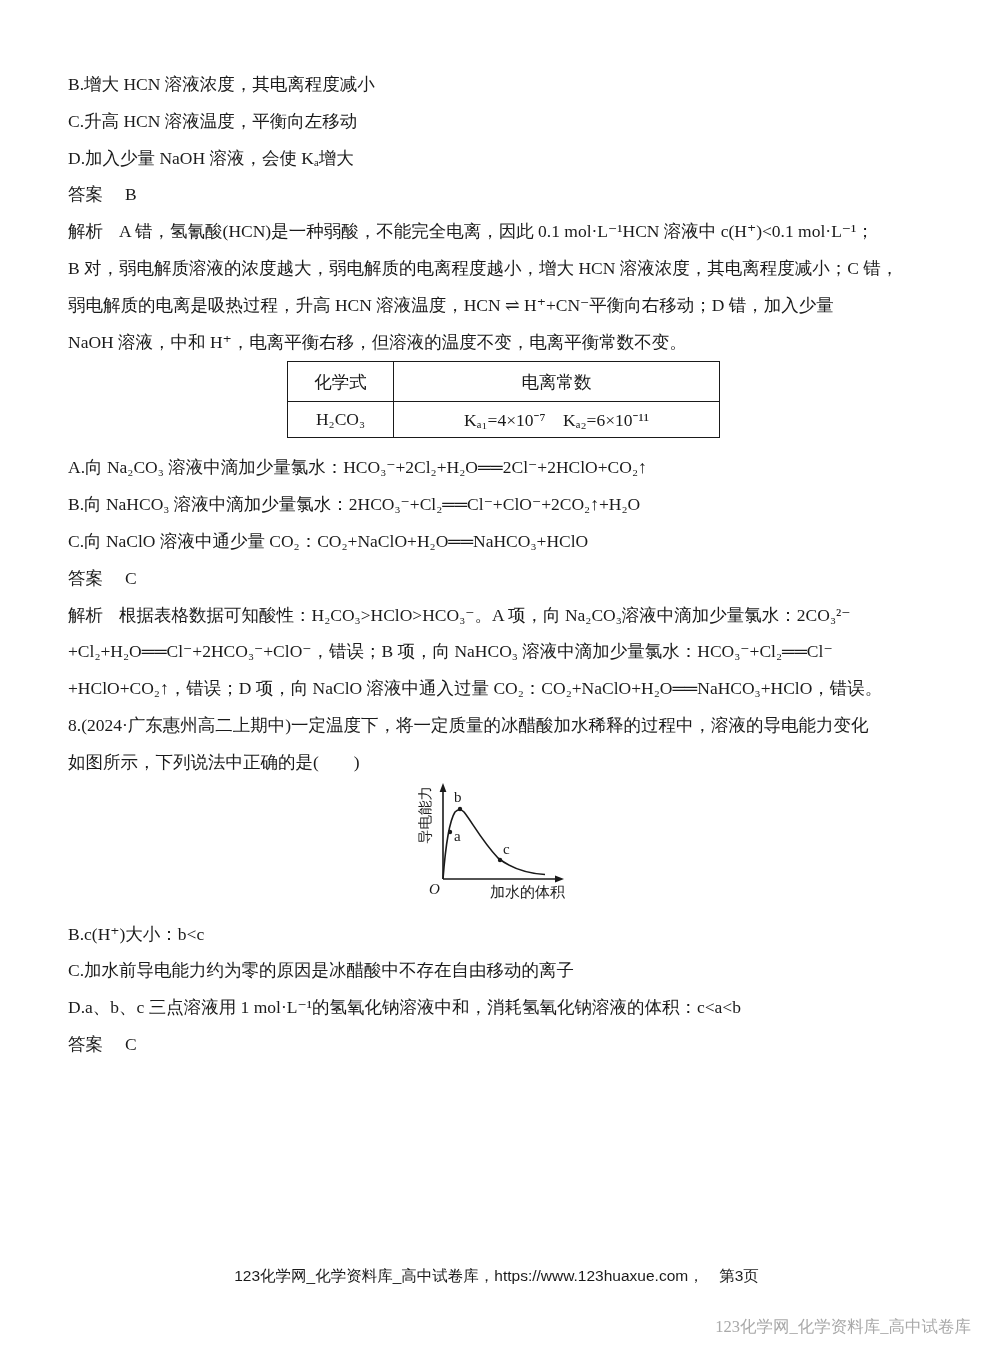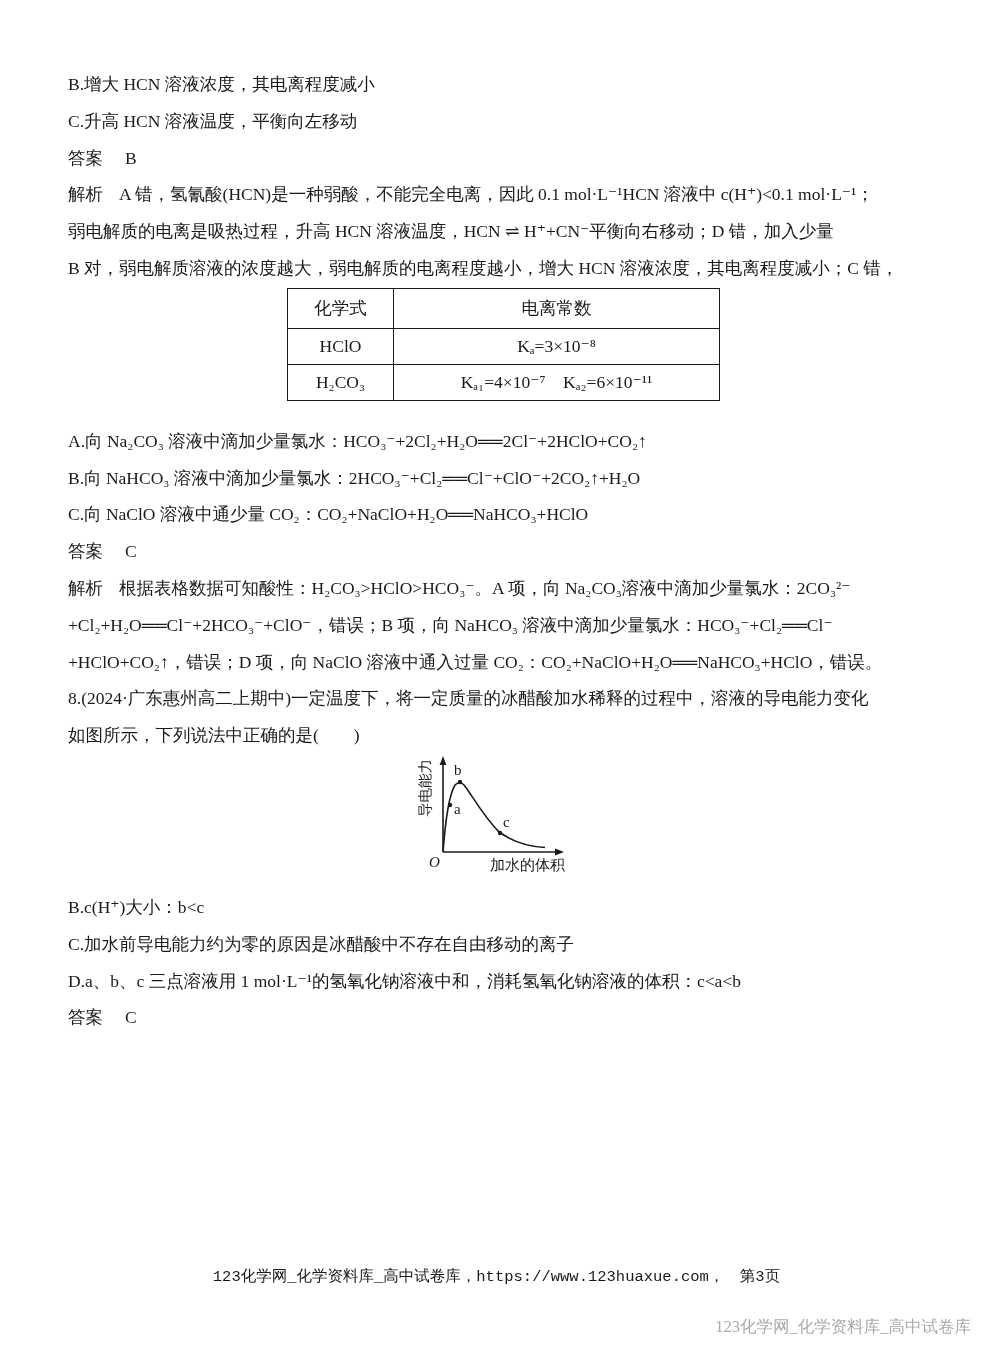--- a/index.html
+++ b/index.html
@@ -25,22 +25,23 @@
     white-space: nowrap;
   }
   .label-gap { display: inline-block; margin-left: 16px; }
   .ans-gap   { display: inline-block; margin-left: 22px; }
 
   
   table.ktable {
     border-collapse: collapse;
     margin-left: 219px;
     margin-top: 1px;
-    margin-bottom: 22px;
+    margin-bottom: 11px;
     table-layout: fixed;
+    font-family: Liberation Serif, serif;
   }
   table.ktable th, table.ktable td {
     border: 1.5px solid #1a1a1a;
     font-weight: normal;
     text-align: center;
     font-size: 17.5px;
     padding: 0 10px;
   }
   table.ktable th { height: 40px; }
   table.ktable td { height: 36px; }
@@ -57,65 +58,63 @@
   .svg-cjk { font-family: "Liberation Serif", "DejaVu Serif", serif; }
 
   .footer {
     position: absolute;
     top: 1266px;
     left: 0;
     width: 100%;
     text-align: center;
     font-size: 15.5px;
     color: #1a1a1a;
-    font-family: Liberation Mono, monospace;
+    font-family: Liberation Sans, sans-serif;
   }
   .watermark {
     position: absolute;
     top: 1316px;
     right: 22px;
     font-size: 16.5px;
     color: #a9a9a9;
     font-family: "Liberation Serif", "DejaVu Serif", serif;
   }
 </style>
 </head>
 <body>
 
 <div class="page">
   <div class="content">
 
     <div class="line">B.增大 HCN 溶液浓度，其电离程度减小</div>
     <div class="line">C.升高 HCN 溶液温度，平衡向左移动</div>
+    <div class="line">D.加入少量 NaOH 溶液，会使 Kₐ增大</div>
     <div class="line">
       <span>答案</span><span class="ans-gap">B</span>
     </div>
     <div class="line">
       <span>解析</span><span class="label-gap">A 错，氢氰酸(HCN)是一种弱酸，不能完全电离，因此 0.1 mol·L⁻¹HCN 溶液中 c(H⁺)&lt;0.1 mol·L⁻¹；</span>
     </div>
+    <div class="line">B 对，弱电解质溶液的浓度越大，弱电解质的电离程度越小，增大 HCN 溶液浓度，其电离程度减小；C 错，</div>
     <div class="line">弱电解质的电离是吸热过程，升高 HCN 溶液温度，HCN ⇌ H⁺+CN⁻平衡向右移动；D 错，加入少量</div>
-    <div class="line">B 对，弱电解质溶液的浓度越大，弱电解质的电离程度越小，增大 HCN 溶液浓度，其电离程度减小；C 错，</div>
+    <div class="line">NaOH 溶液，中和 H⁺，电离平衡右移，但溶液的温度不变，电离平衡常数不变。</div>
 
 
     <table class="ktable">
       <colgroup>
           <col class="col-formula">
           <col class="col-const">
         </colgroup>
       <thead>
         <tr>
           <th>化学式</th>
           <th>电离常数</th>
         </tr>
       </thead>
       <tbody>
-        <tr>
-          <td>HClO</td>
-          <td>Kₐ=3×10⁻⁸</td>
-        </tr>
         <tr>
           <td>H₂CO₃</td>
           <td>Kₐ₁=4×10⁻⁷　Kₐ₂=6×10⁻¹¹</td>
         </tr>
       </tbody>
     </table>
 
     <div class="line">A.向 Na₂CO₃ 溶液中滴加少量氯水：HCO₃⁻+2Cl₂+H₂O══2Cl⁻+2HClO+CO₂↑</div>
     <div class="line">B.向 NaHCO₃ 溶液中滴加少量氯水：2HCO₃⁻+Cl₂══Cl⁻+ClO⁻+2CO₂↑+H₂O</div>
     <div class="line">C.向 NaClO 溶液中通少量 CO₂：CO₂+NaClO+H₂O══NaHCO₃+HClO</div>

